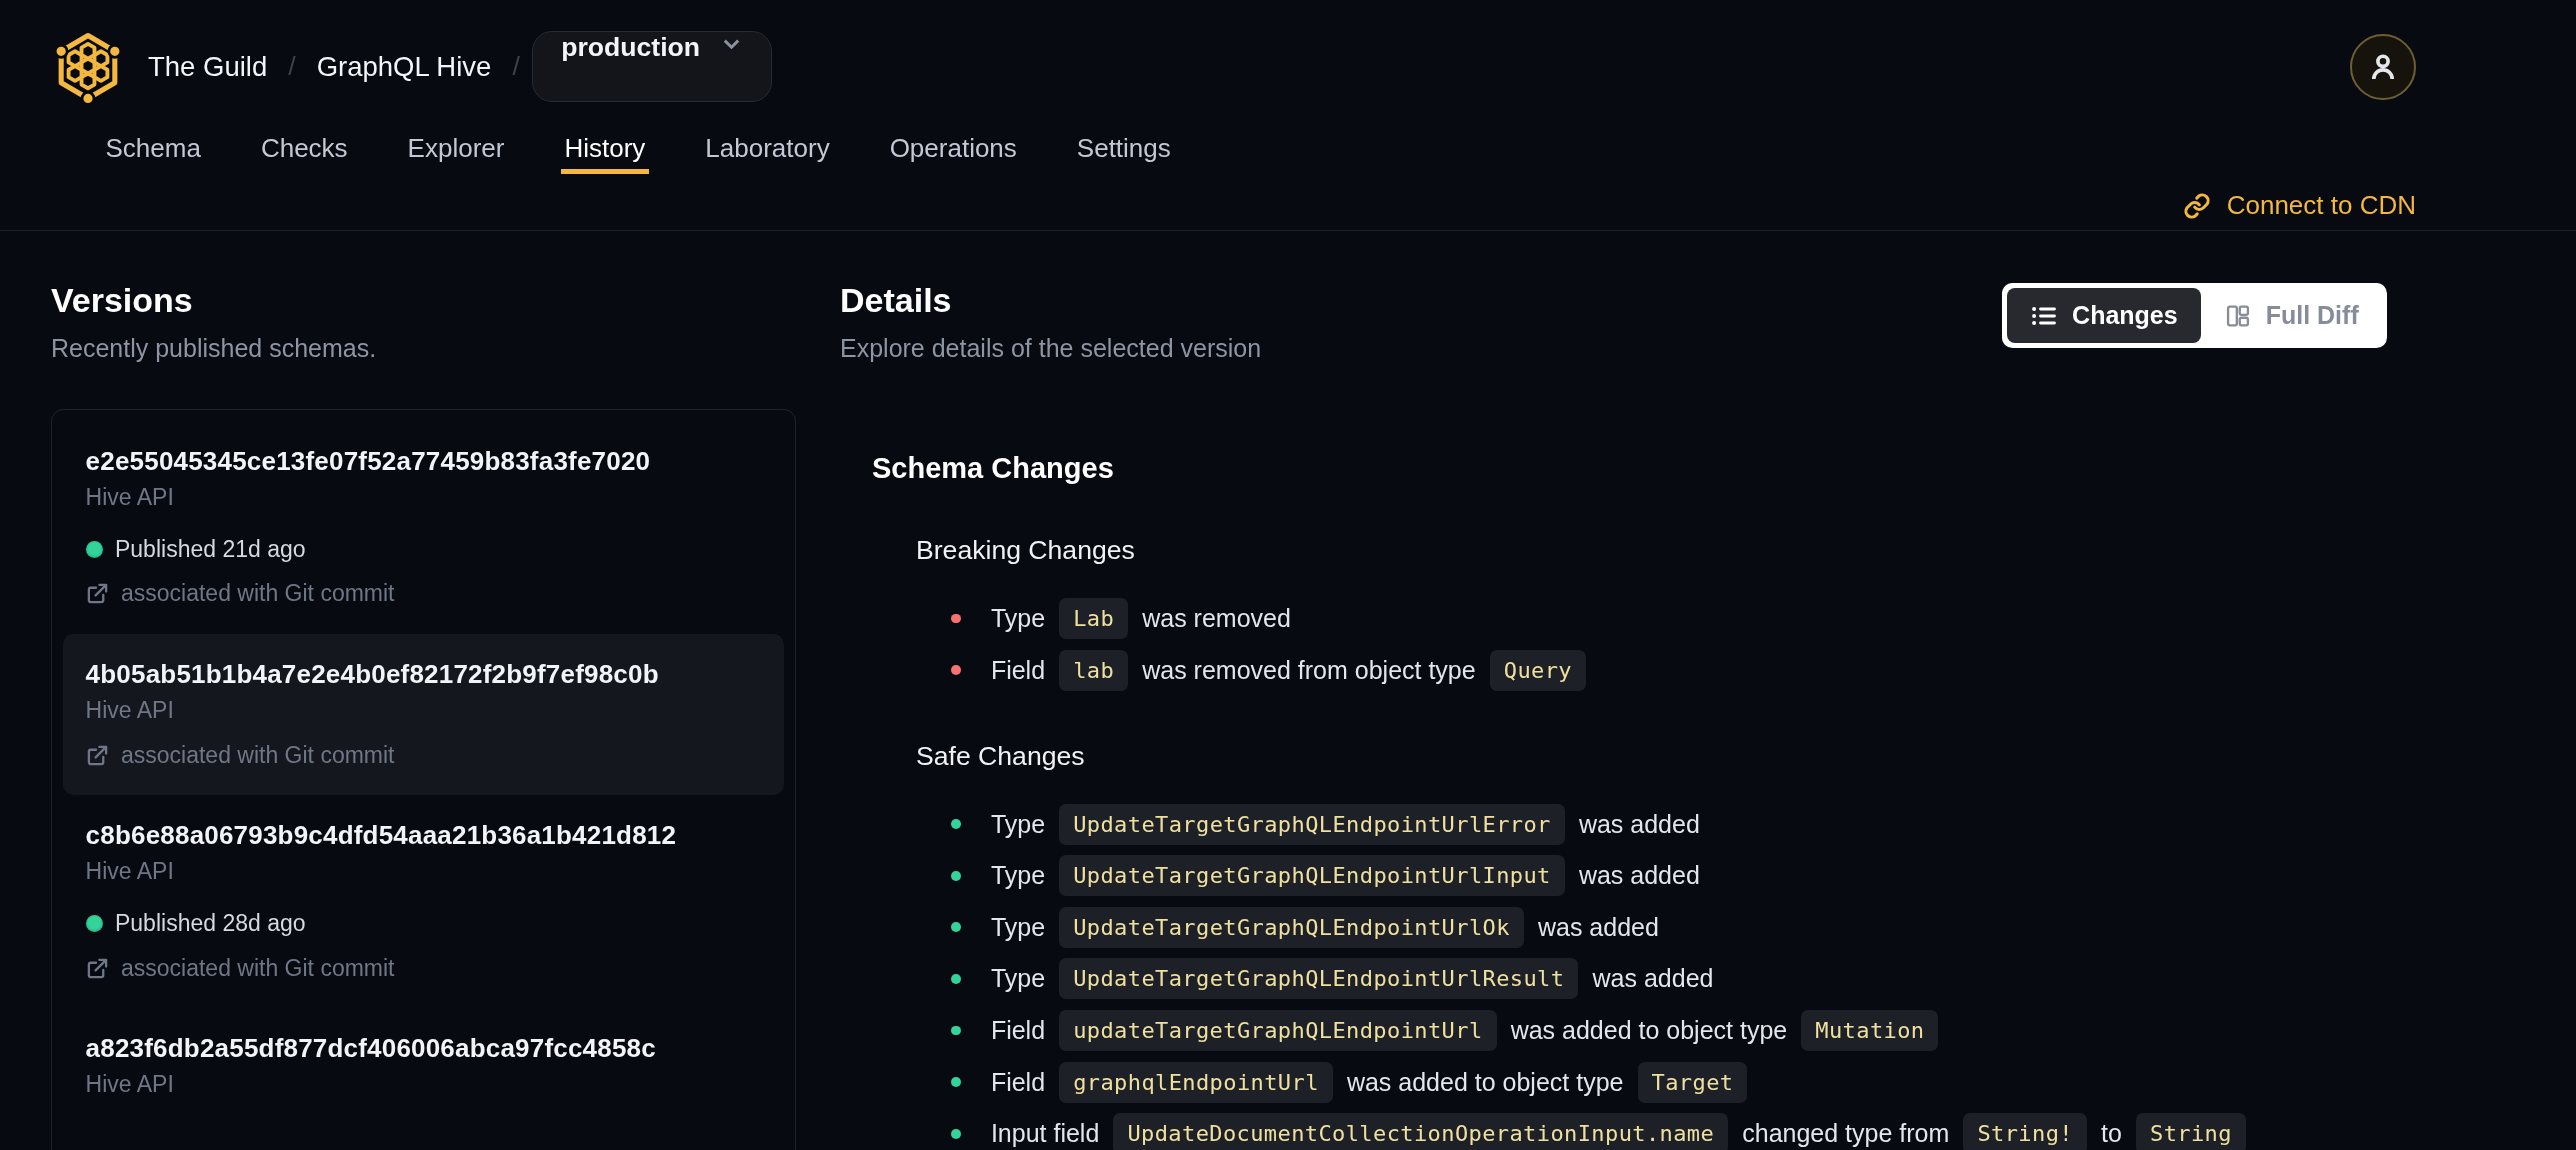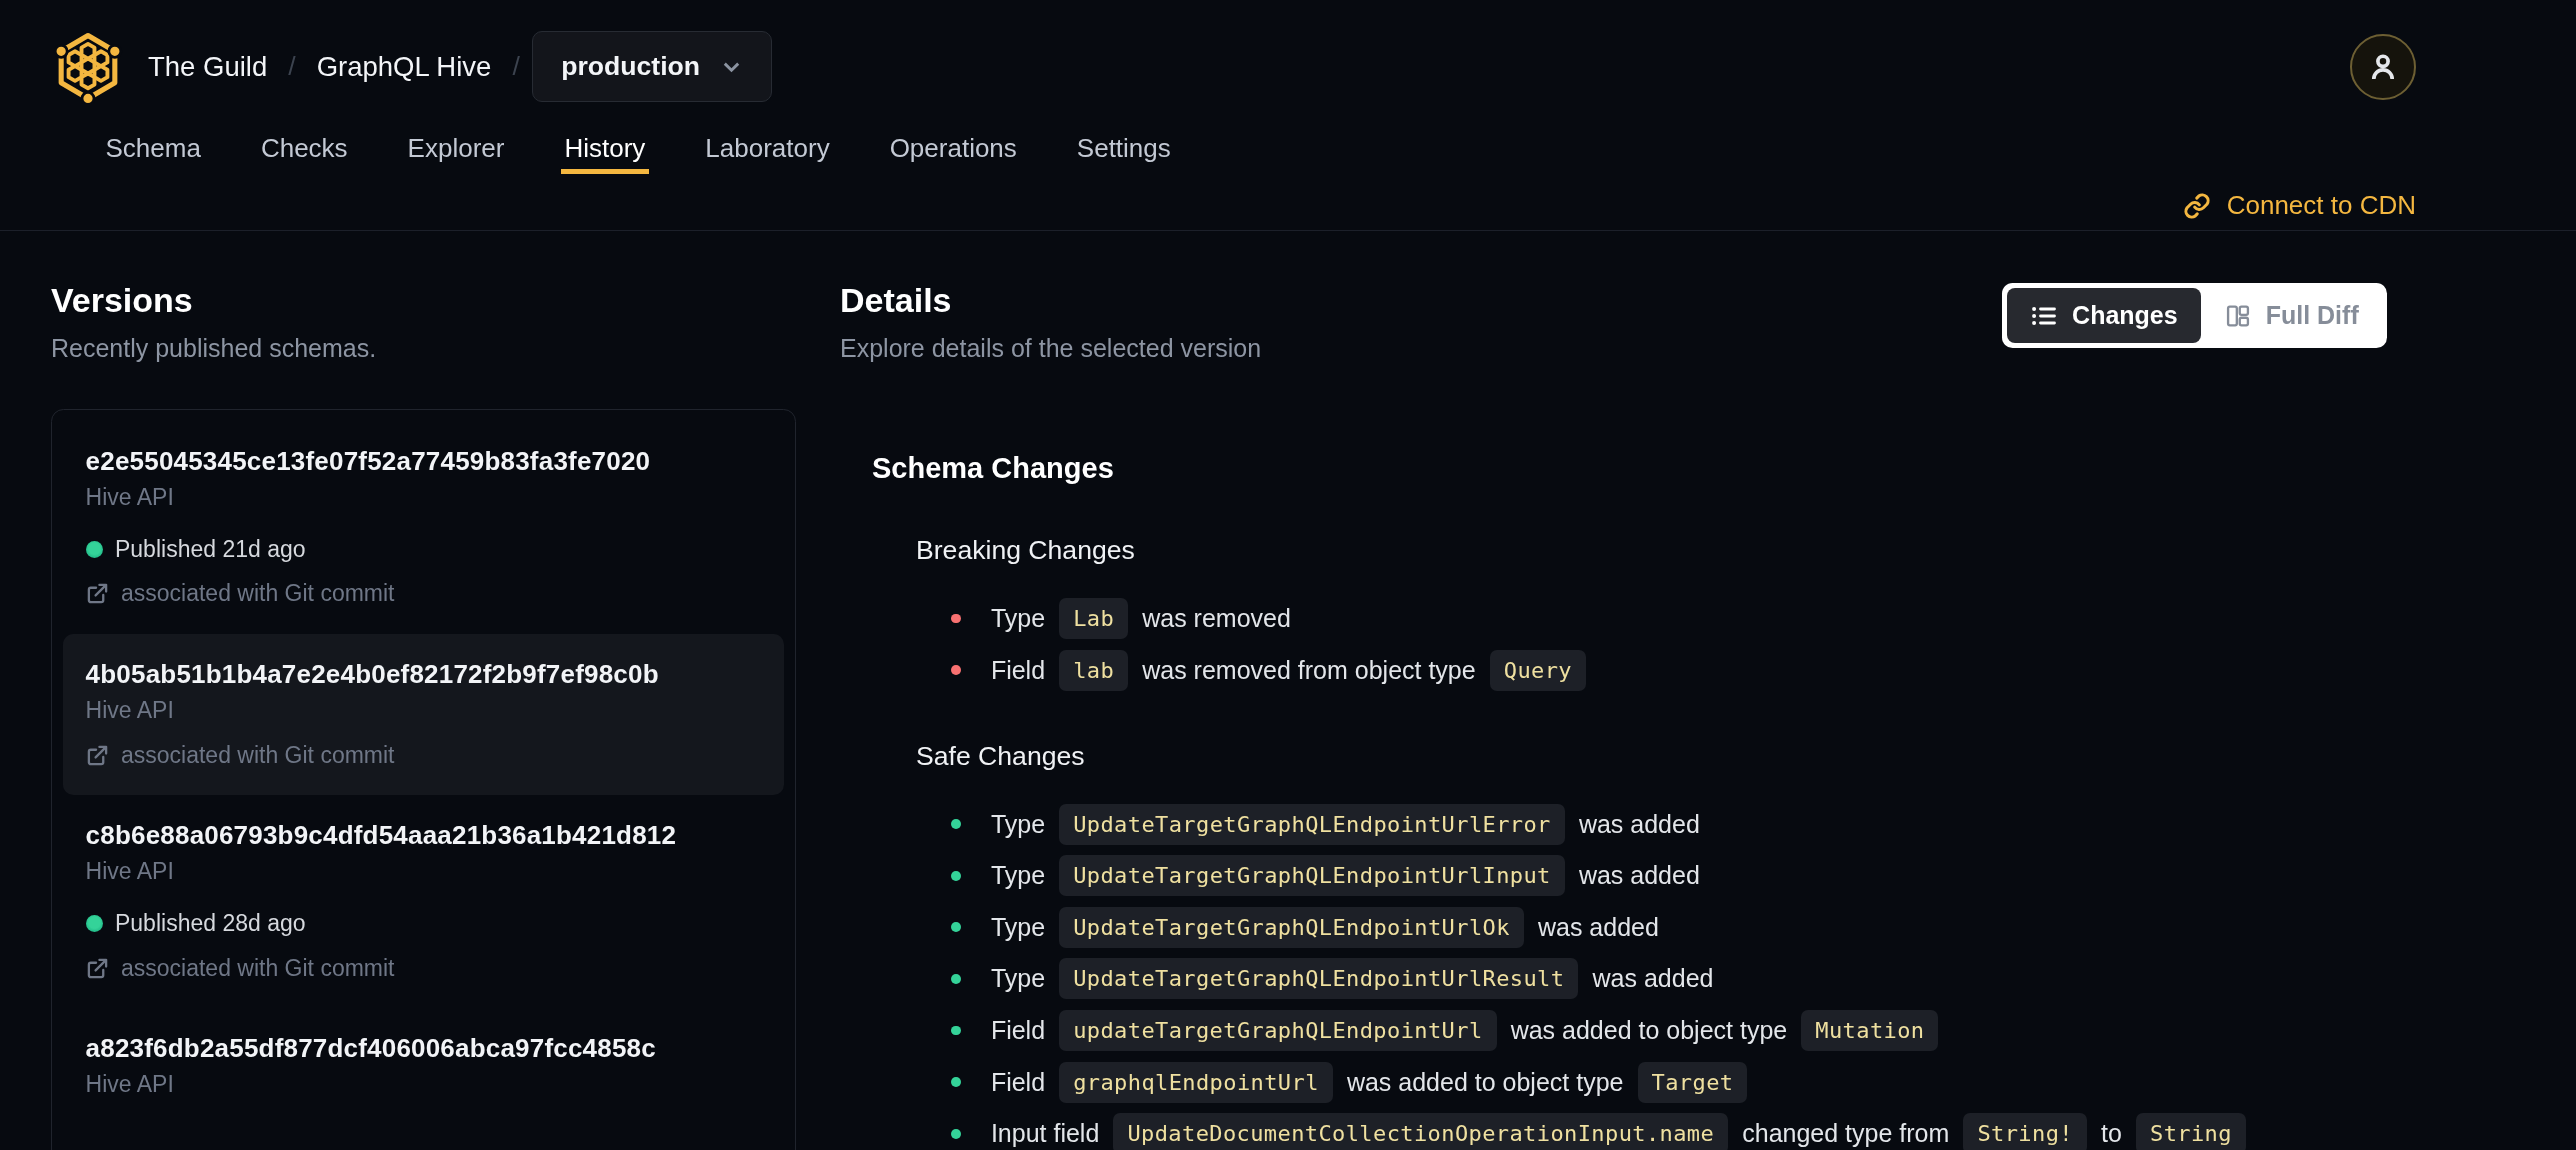--- a/index.html
+++ b/index.html
@@ -13,23 +13,23 @@
   
   .header {
     display:flex; align-items:center;
     height:133px; padding:0 160px 0 51px;
   }
   .logo { width:74px; height:74px; flex:0 0 auto; }
   .crumbs { display:flex; align-items:center; margin-left:23px; gap:21px; }
   .crumb { font-size:27.5px; font-weight:400; color:#f3f5f8; cursor:pointer; }
   .crumb-sep { font-size:26.6px; color:#3c434f; }
   .target-select {
-    display:flex; align-items:center; gap:19.5px;
+    display:flex; gap:19.5px;
     margin-left:12.4px; height:71px; padding:0 28px;
-    background:#13151b; border:0.9px solid #272b33; border-radius:10px;
+    background:#13151b; border:0.9px solid #272b33; border-radius:20px;
     font-size:26.6px; font-weight:600; color:#f3f5f8; cursor:pointer;
   }
   .chev { width:23px; height:23px; stroke:#8b93a1; fill:none; stroke-width:3; }
   .header-spacer { flex:1; }
   .avatar {
     width:66px; height:66px; border-radius:50%;
     background:#15130c; border:2.7px solid #6d5f33;
     display:flex; align-items:center; justify-content:center; cursor:pointer;
   }
   .avatar svg { width:34px; height:34px; stroke:#e5e7eb; fill:none; stroke-width:2.6; }

